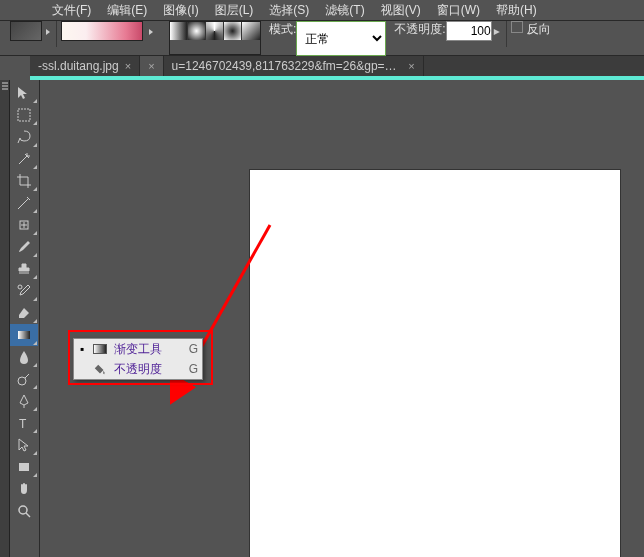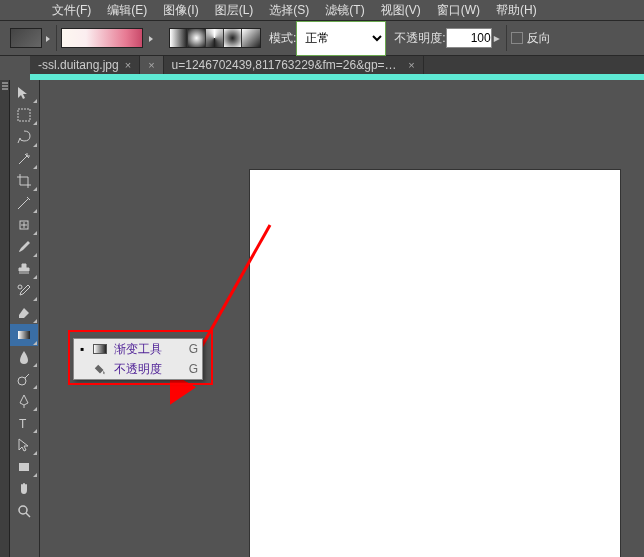--- a/index.html
+++ b/index.html
@@ -1,41 +1,41 @@
 <!DOCTYPE html>
 <html><head>
 <meta charset="utf-8">
 <style>
 * { margin: 0; padding: 0; box-sizing: border-box; font-family: "Microsoft YaHei", sans-serif; font-size: 12px; }
 body { width: 644px; height: 557px; background: #535353; overflow: hidden; }
 
 .menubar { height: 20px; background: #535353; display: flex; align-items: center; padding-left: 8px; gap: 0; margin-left: 36px; }
 .menubar-item { color: #e0e0e0; padding: 2px 8px; cursor: pointer; }
 
-.optionsbar { height: 36px; background: #535353; display: flex; align-items: center; padding-left: 10px; border-top: 1px solid #282828; border-bottom: 1px solid #282828; gap: 0; }
+.optionsbar { height: 36px; background: #535353; display: flex; padding-left: 10px; border-top: 1px solid #282828; border-bottom: 1px solid #282828; gap: 0; }
 .opt-swatch { width: 32px; height: 20px; background: linear-gradient(135deg,#444,#666); border: 1px solid #222; position: relative; }
 .opt-swatch::after { content:""; position:absolute; right:-9px; top:7px; border-left:4px solid #ccc; border-top:3px solid transparent; border-bottom:3px solid transparent; }
 .divider-v { width:1px; height:26px; background:#383838; margin:0 4px; }
 .gradient-preview { width:82px; height:20px; border:1px solid #222; background: linear-gradient(to right, #fdf7f0, #fbeef0 30%, #e77a93 80%, #c94a6a); position:relative; }
 .gradient-preview::after { content:""; position:absolute; right:-11px; top:7px; border-left:4px solid #ccc; border-top:3px solid transparent; border-bottom:3px solid transparent; }
 .grad-types { display:flex; gap:0; margin-left:14px; border:1px solid #222; }
 .grad-type { width:18px; height:18px; background:#666; border-right:1px solid #333; }
 .grad-type:last-child { border-right:none; }
 .gt1 { background:linear-gradient(to right,#fff,#222); }
 .gt2 { background:radial-gradient(circle,#fff,#222); }
 .gt3 { background:conic-gradient(#fff,#222,#fff); }
 .gt4 { background:radial-gradient(circle,#222,#fff); }
 .gt5 { background:linear-gradient(135deg,#fff,#222); }
 .opt-label { color:#e0e0e0; margin-left:8px; }
 .opt-select { height:35px; width:90px; background:#fff; border:1px solid #6aa84f; font-size:12px; padding-left:4px; }
 .opt-input { height:20px; width:46px; background:#fff; border:1px solid #888; text-align:center; font-size:12px;padding-left:24px; }
 .opt-arrow { width:10px; height:20px; display:flex; align-items:center; justify-content:center; color:#ccc; }
 .checkbox { width:12px; height:12px; border:1px solid #888; display:inline-block; margin-right:4px; }
 
-.tabstrip { height:24px; background:#3c3c3c; display:flex; align-items:stretch; border-bottom:6px solid #5eead4; margin-left:30px; }
+.tabstrip { height:24px; background:#3c3c3c; display:flex; align-items:stretch; border-bottom:4px solid #5eead4; margin-left:30px; }
 .tab { display:flex; align-items:center; padding:0 8px; color:#ccc; border-right:1px solid #2a2a2a; gap:6px; max-width:200px; }
 .tab.active { background:#535353; }
 .tab-close { font-size:11px; color:#aaa; cursor:pointer; }
 .tab-text { white-space:nowrap; overflow:hidden; text-overflow:ellipsis; }
 
 .workspace { position:absolute; left:0; top:80px; right:0; bottom:0; display:flex; }
 .collapsed-panel { width:10px; background:#3f3f3f; border-right:1px solid #222; }
 .collapsed-dots { height:12px; display:flex; align-items:center; justify-content:center; }
 .collapsed-dots::before { content:""; width:6px; height:2px; background:#888; box-shadow:0 3px 0 #888, 0 -3px 0 #888; }
 

